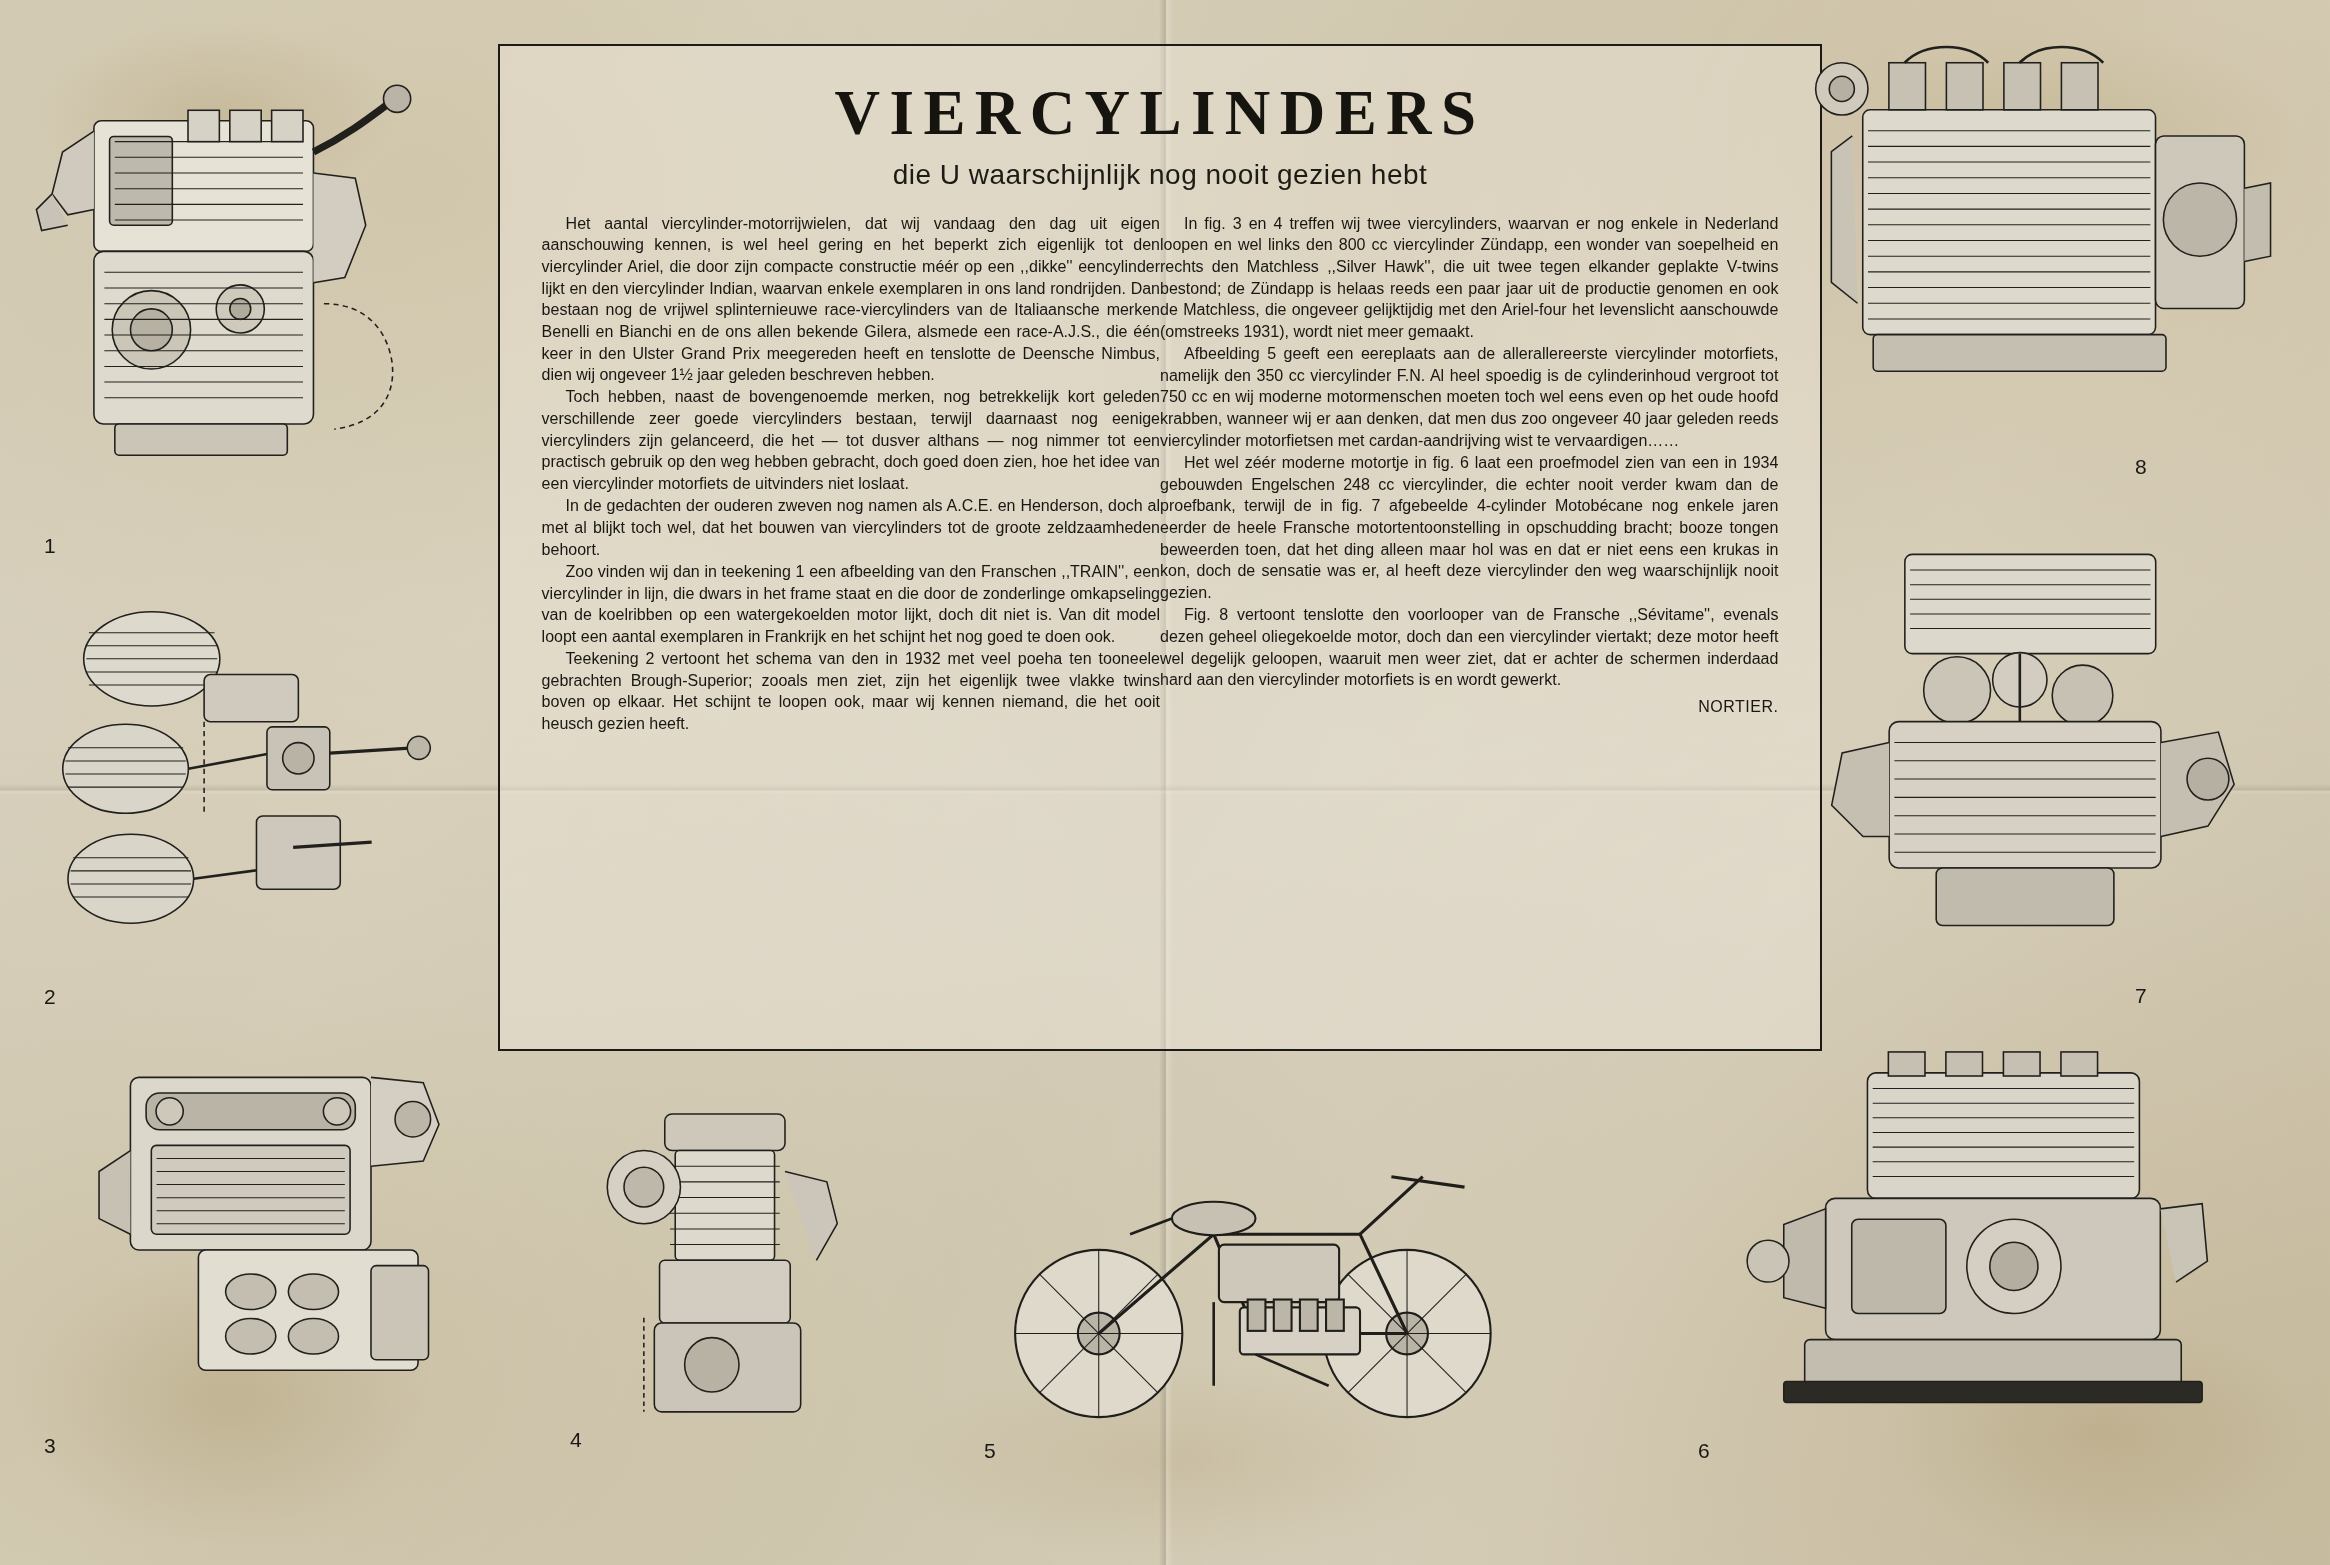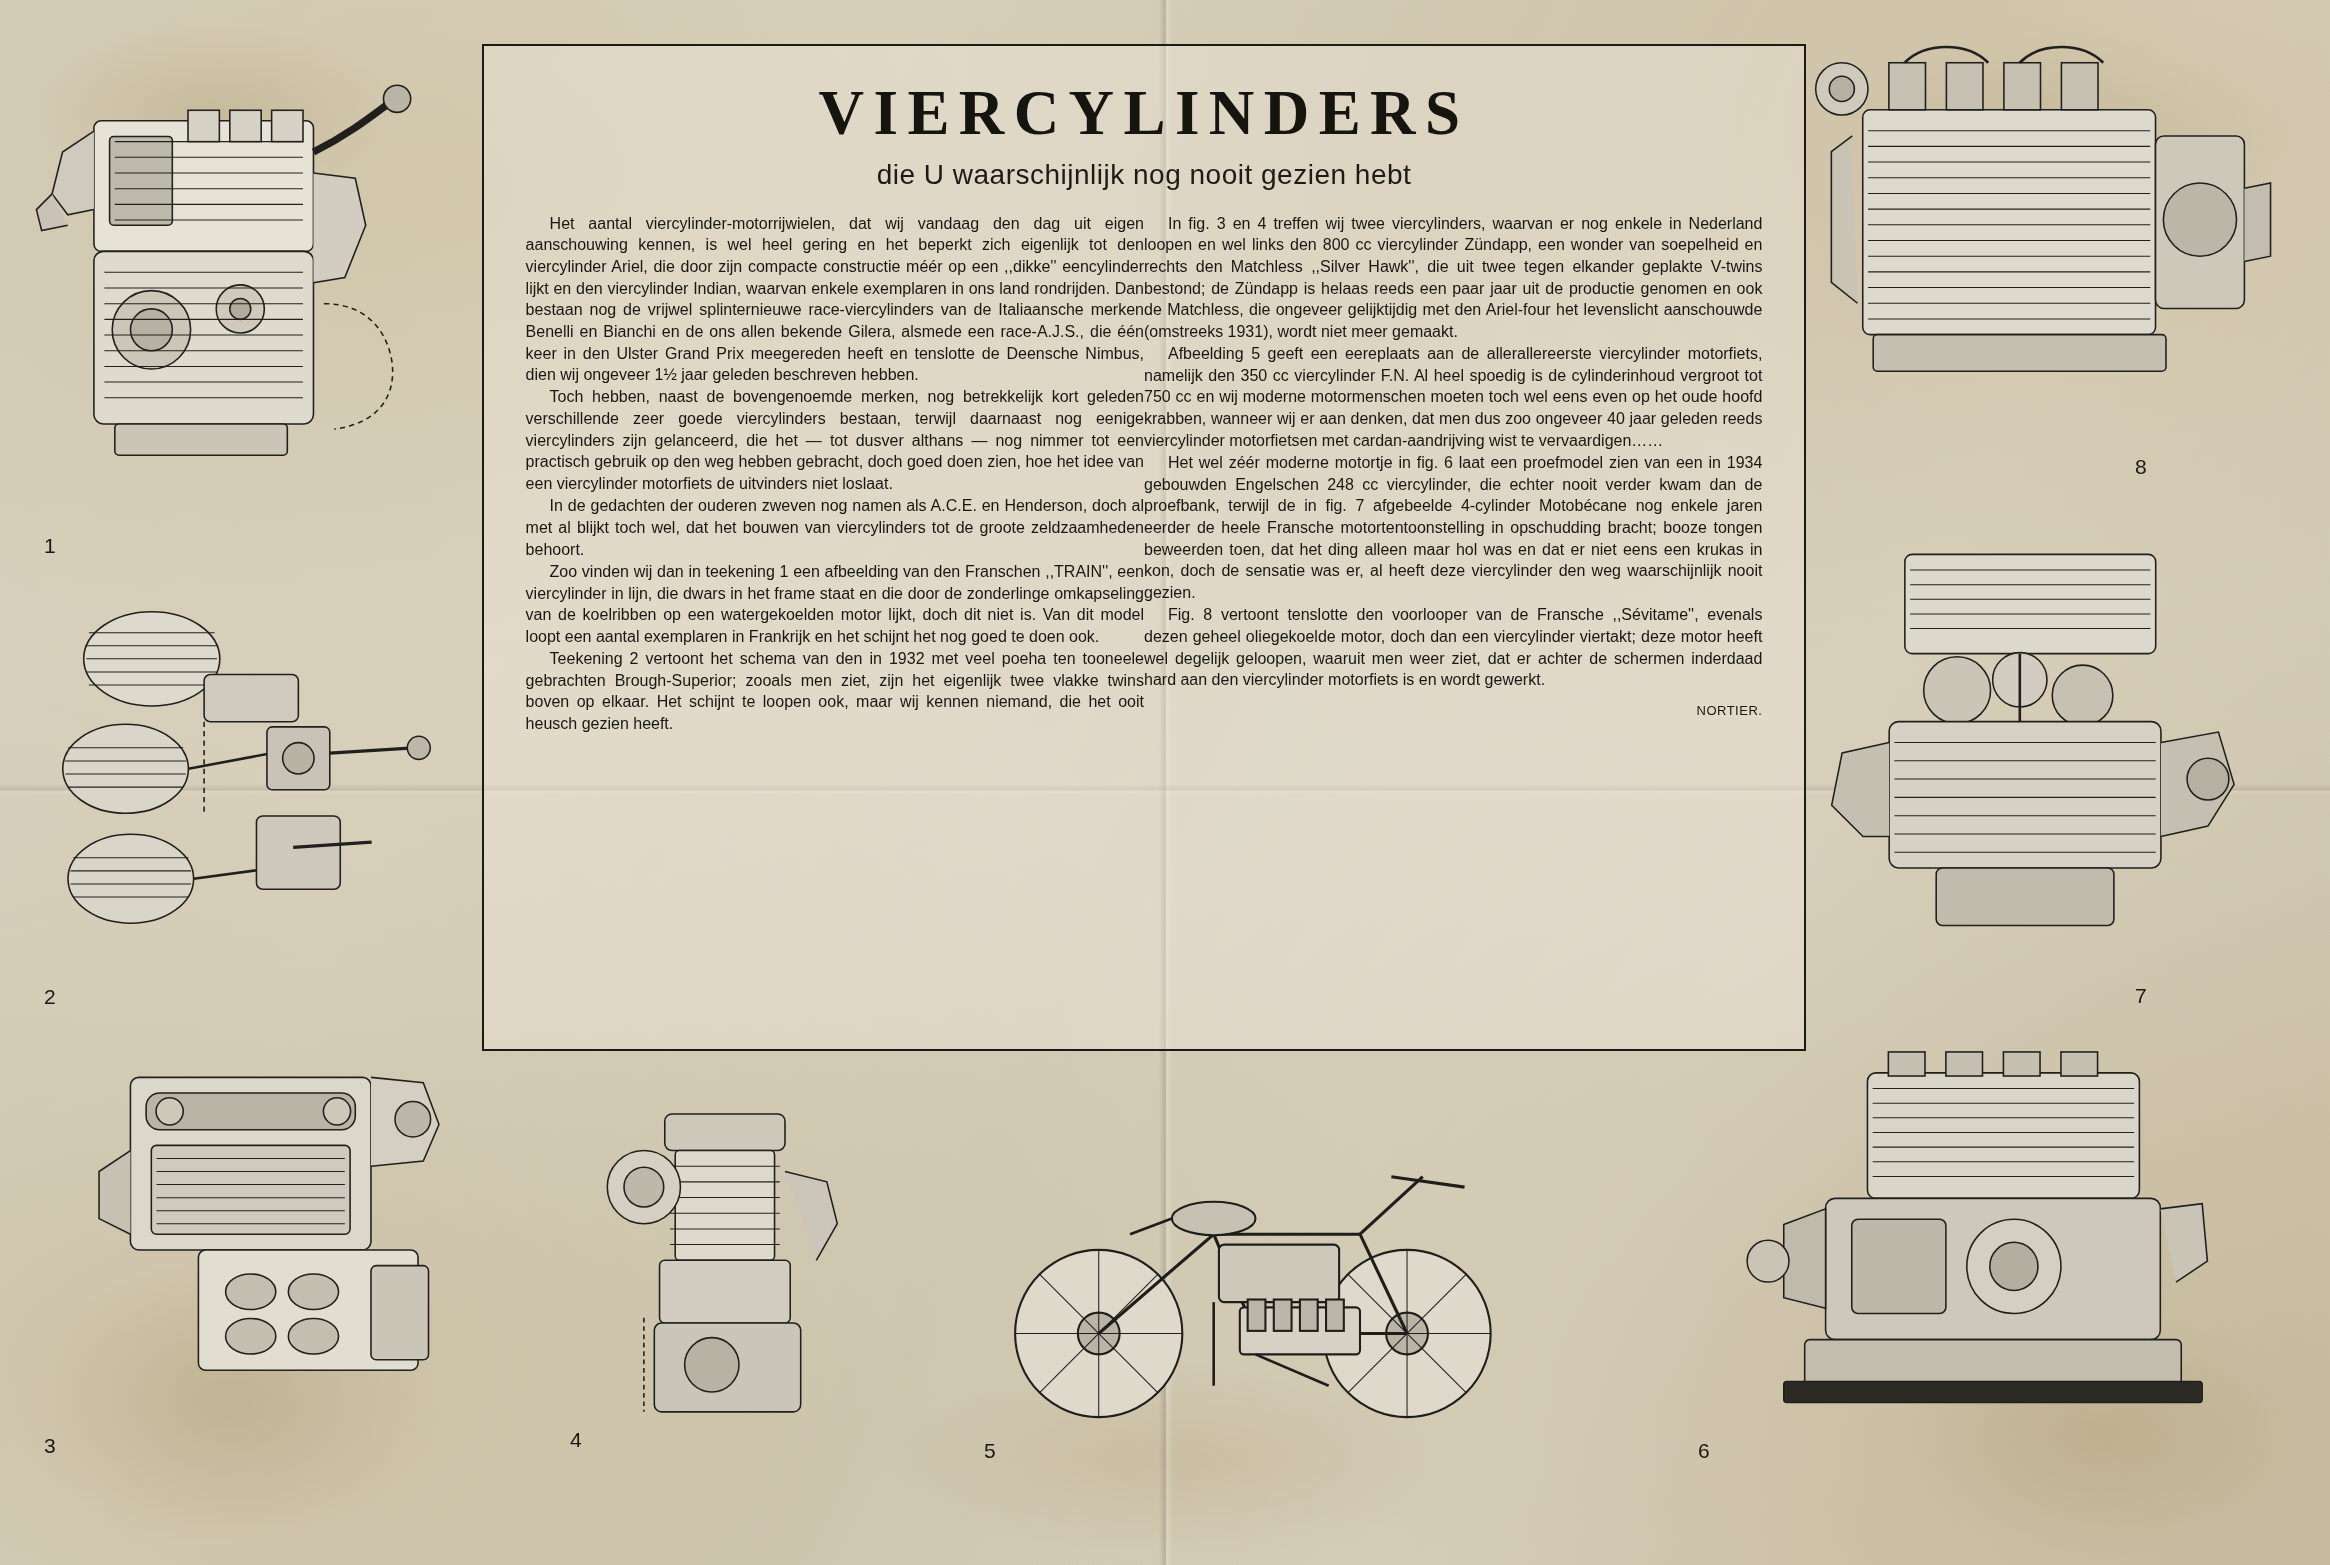--- a/index.html
+++ b/index.html
@@ -45,21 +45,21 @@
     left: 0;
     right: 0;
     top: 784px;
     height: 10.5px;
     background: linear-gradient(180deg, rgba(120,108,86,0) 0%, rgba(120,108,86,0.18) 50%, rgba(255,255,255,0.14) 70%, rgba(120,108,86,0) 100%);
   }
 
   
   .article {
     position: absolute;
-    left: 482px;
+    left: 498px;
     top: 44px;
     width: 1324px;
     height: 1007px;
     border: 2.6px solid #1c1a17;
     background: rgba(243,239,228,0.35);
     box-sizing: border-box;
     padding: 21px 29px 15.7px 29px;
   }
   .title {
     text-align: center;
@@ -92,23 +92,23 @@
     text-align: justify;
     text-justify: inter-word;
     hyphens: auto;
   }
   .col p {
     margin: 0 0 0.5px 0;
     text-indent: 24px;
   }
   .signoff {
     text-align: right;
-    margin-top: 11px;
+    margin-top: 5px;
     letter-spacing: 0.5px;
-    font-size: 13px;
+    font-size: 16px;
   }
 
   
   .fignum {
     position: absolute;
     font-family: "Liberation Sans", sans-serif;
     font-size: 21px;
     color: #1a1814;
     font-weight: 400;
   }

